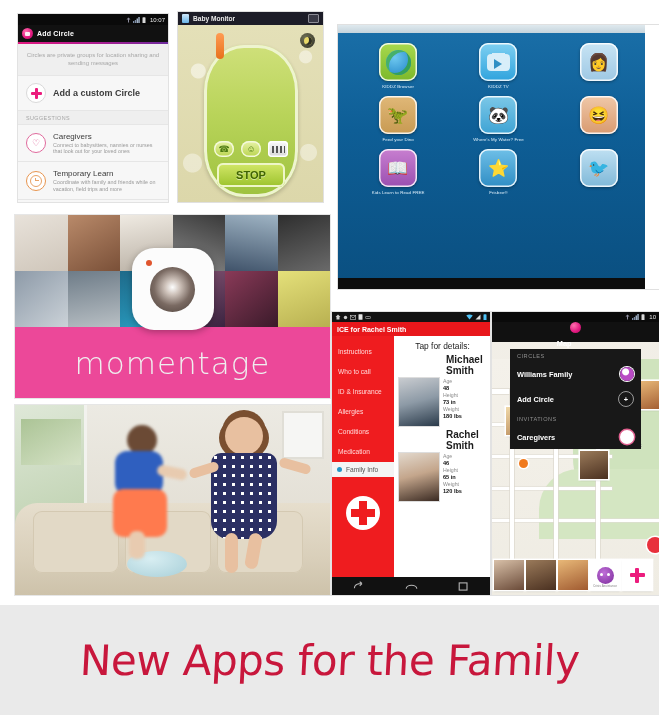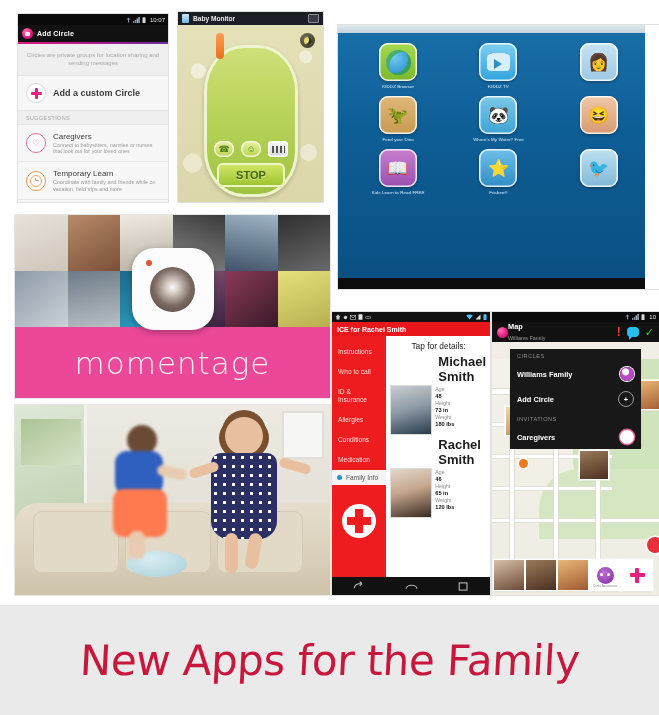--- a/index.html
+++ b/index.html
@@ -196,36 +196,36 @@
   .ice-fam i{width:5px;height:5px;border-radius:50%;background:#2196c9;display:block;}
   .ice-fam span{font-size:6.6px;color:#555;}
   .ice-cross{background:#ef1c1f;height:72px;display:flex;align-items:center;justify-content:center;}
   .cross-w{width:34px;height:34px;border-radius:50%;background:#fff;position:relative;}
   .cross-w:before,.cross-w:after{content:"";position:absolute;background:#ef1c1f;}
   .cross-w:before{left:13px;top:5px;width:8px;height:24px;}
   .cross-w:after{top:13px;left:5px;height:8px;width:24px;}
   .ice-body{flex:1;background:#fff;padding:4px 4px 0 5px;box-sizing:border-box;}
   .ice-tap{font-size:8.4px;color:#222;margin:1px 0 3px;text-align:center;}
   .ice-person{margin-bottom:3px;}
-  .ice-pname{font-size:13px;font-weight:bold;color:#1c1c1c;margin-bottom:2px;padding-left:47px;}
+  .ice-pname{font-size:10px;font-weight:bold;color:#1c1c1c;margin-bottom:2px;padding-left:47px;}
   .ice-prow{display:flex;gap:4px;}
   .ice-photo{width:40px;height:48px;flex:0 0 auto;box-shadow:0 0 0 1px #ddd;}
   .ph-m{background:linear-gradient(165deg,#c9ccd0 0%,#8d9aa6 48%,#2a3a4a 100%);}
   .ph-r{background:linear-gradient(165deg,#e2d8cc 0%,#c4a68c 45%,#3a2a22 100%);}
   .ph-n{background:linear-gradient(165deg,#5a4a3a 0%,#a07858 45%,#3a2018 100%);}
   .ice-stats{font-size:5.2px;line-height:7px;color:#8a8a8a;}
   .ice-stats b{color:#111;font-size:5.6px;display:block;}
   .ice-navbar{height:18px;background:#111;display:flex;align-items:center;justify-content:space-around;}
   .nb{opacity:.82;}
 
   
   #map{left:492px;top:312px;width:167px;height:283px;overflow:hidden;
      background:linear-gradient(180deg,#f2efe8 0%,#eee9df 100%);box-shadow:0 0 0 1px #e2e2e2;}
   .mp-sb{height:10px;background:#0a0a0a;display:flex;align-items:center;justify-content:flex-end;padding:0 3px;gap:2px;}
-  .mp-bar{height:20px;background:#111;display:flex;align-items:center;padding:0 5px;gap:0;}
+  .mp-bar{height:20px;background:#111;display:flex;align-items:center;padding:0 5px;gap:7px;flex-direction:column;}
   .mp-logo{width:11px;height:11px;border-radius:50%;
      background:radial-gradient(circle at 35% 32%, #ff6fae 0%, #e2187f 60%, #a9125f 100%);flex:0 0 auto;}
   .mp-tt{line-height:8px;}
   .mp-tt b{color:#fff;font-size:7.4px;display:block;}
   .mp-tt i{color:#9a9a9a;font-size:5.4px;font-style:normal;}
   .mp-ic{margin-left:auto;display:flex;align-items:center;gap:6px;}
   .mp-bang{color:#ff3b30;font-size:12px;font-weight:bold;line-height:12px;}
   .mp-chat{width:12px;height:10px;border-radius:4px;background:#22c0e8;position:relative;}
   .mp-chat:after{content:"";position:absolute;left:2px;bottom:-3px;border-top:4px solid #22c0e8;border-right:4px solid transparent;}
   .mp-chk{color:#4ad04a;font-size:11px;line-height:11px;}

